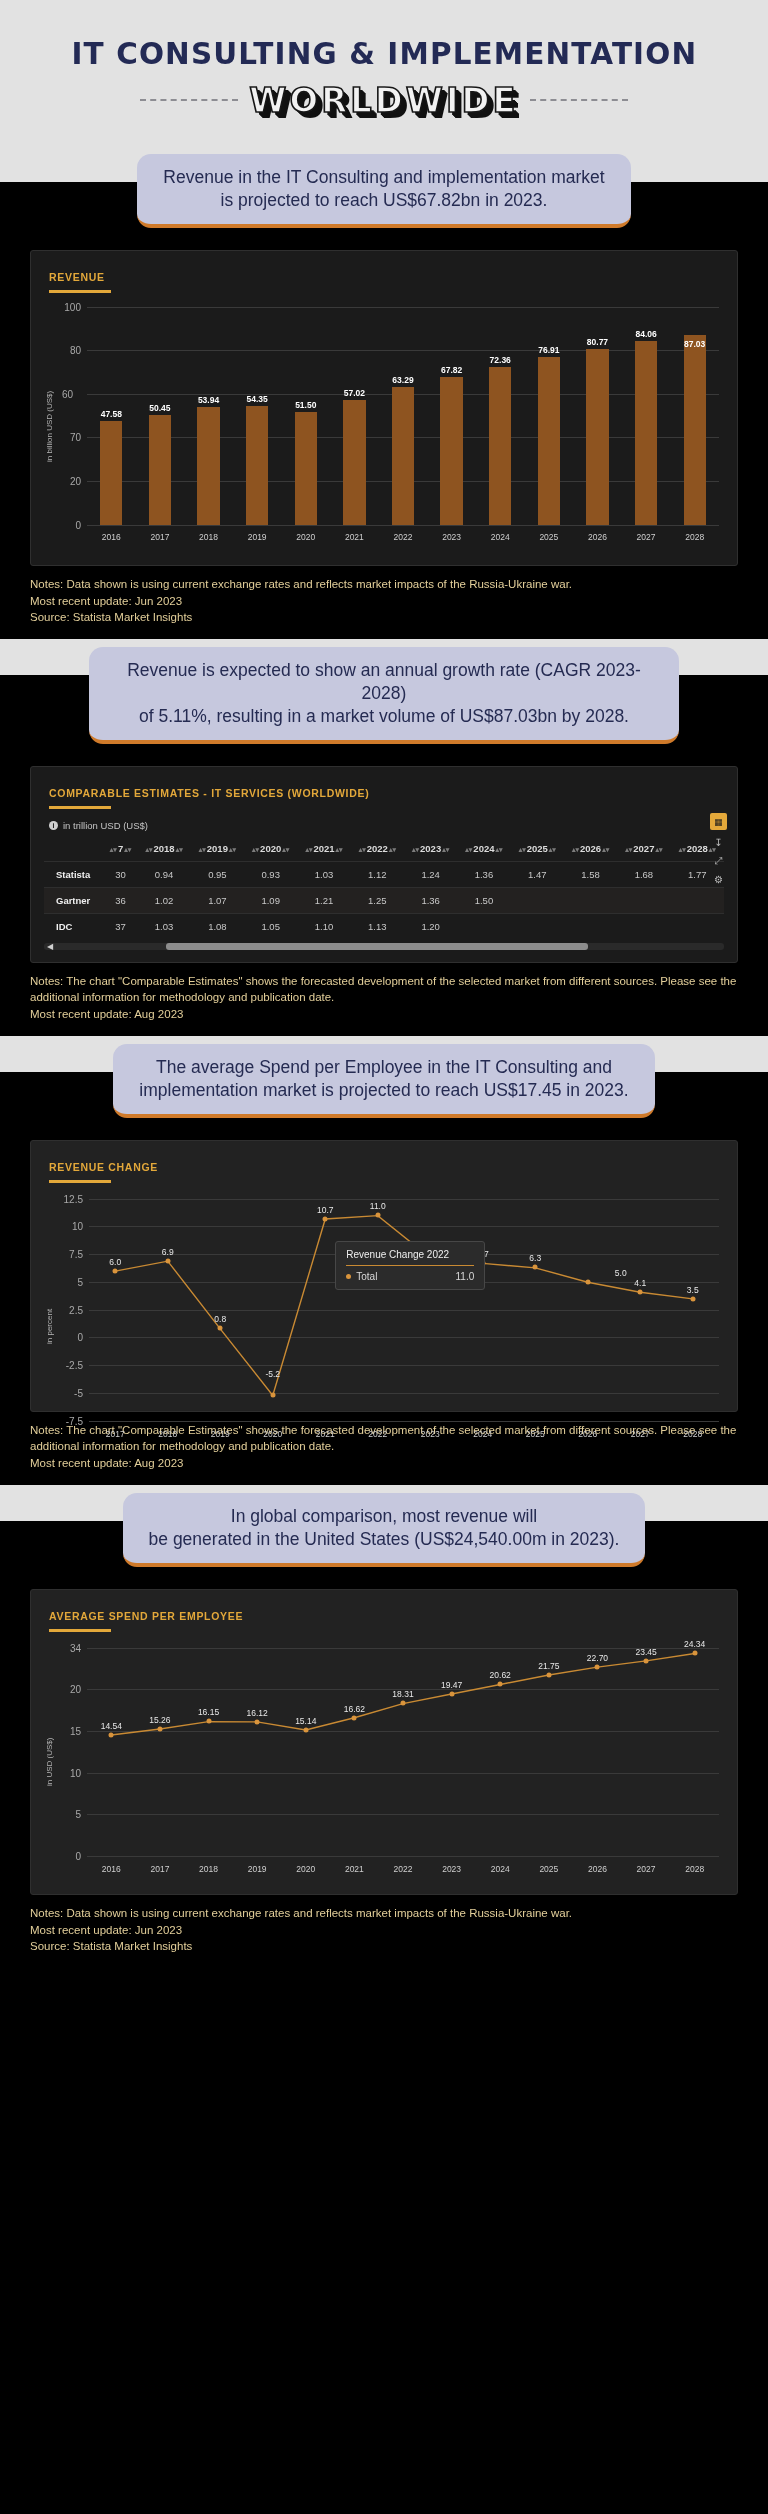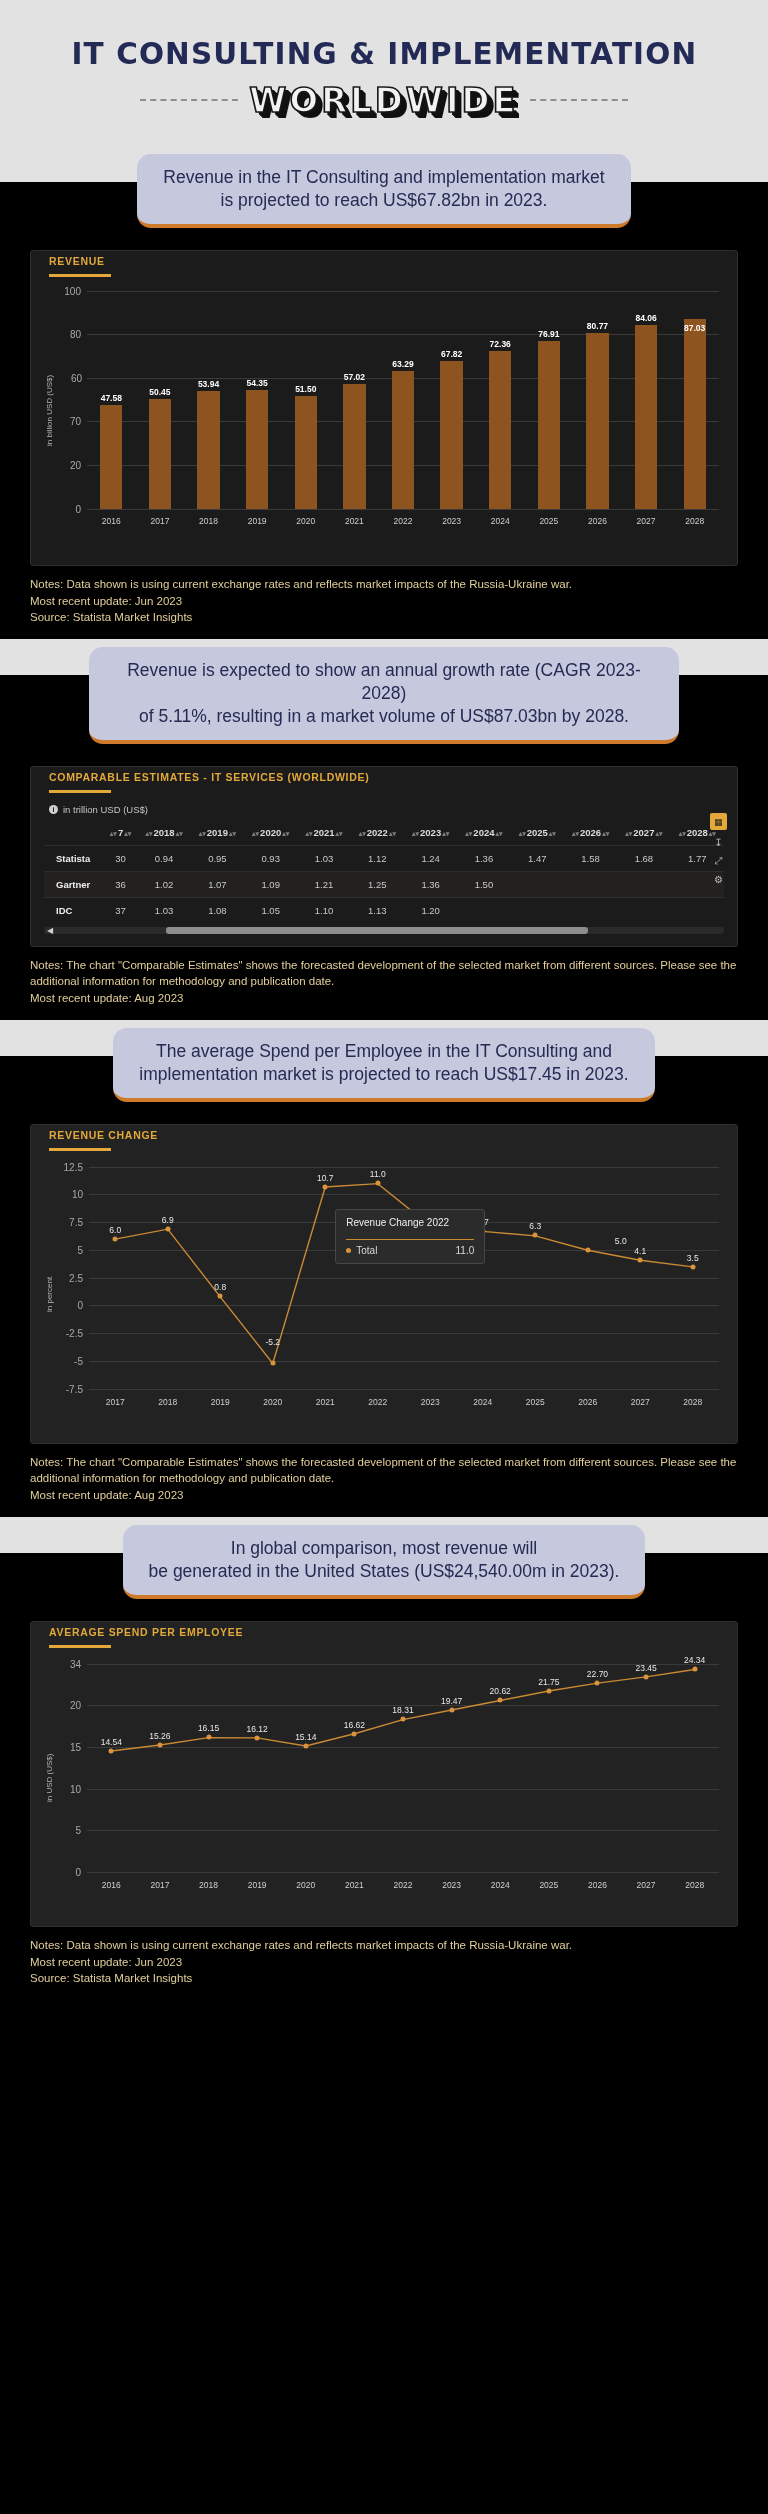--- a/index.html
+++ b/index.html
@@ -41,21 +41,21 @@
 
   
   .section { width:768px; background:#000; }
   .band-light { background:#e2e2e2; width:768px; }
   .panel {
     background:#1b1b1b; border:1px solid #2f2f2f;
     margin:0 30px; border-radius:3px; position:relative;
   }
   .panel-title {
     color:#e3a83a; font-size:10.5px; font-weight:bold;
-    letter-spacing:0.7px; padding:4px 18px 7px 18px;
+    letter-spacing:0.7px; padding:20px 18px 7px 18px;
   }
   .panel-underline {
     width:62px; height:2.5px; background:#e3a83a; margin-left:18px;
   }
 
   
   .chart-area { position:relative; }
   .gridline { position:absolute; left:0; right:10px; border-top:1px solid #3a3a3a; }
   .ytick {
     position:absolute; color:#a9a9a9; font-size:10px;
@@ -81,21 +81,21 @@
   .pt-val {
     position:absolute; color:#e8e8e8; font-size:8.5px;
     text-align:center; transform:translateX(-50%); white-space:nowrap;
   }
 
   
   .tooltip {
     position:absolute; background:#2b2b2b; border:1px solid #474747;
     border-radius:3px; padding:7px 10px; width:150px;
   }
-  .tt-title { color:#efefef; font-size:10px; margin-bottom:11px; }
+  .tt-title { color:#efefef; font-size:10px; margin-bottom:5px; }
   .tt-rule { border-top:1px solid #c98a33; margin-bottom:5px; }
   .tt-row { display:flex; align-items:center; justify-content:space-between; }
   .tt-left { display:flex; align-items:center; gap:5px; }
   .tt-dot { width:5px; height:5px; border-radius:50%; background:#d9943c; }
   .tt-lbl { color:#d8d8d8; font-size:10px; }
   .tt-val { color:#d8d8d8; font-size:10px; }
 
   
   .tbl-unit { color:#c4c4c4; font-size:9.5px; padding:11px 18px 8px 18px; display:flex; align-items:center; gap:5px; }
   .info-ic {
@@ -156,21 +156,21 @@
     <div class="panel-title">REVENUE</div>
     <div class="panel-underline"></div>
     <div class="chart-area" id="chart1" style="height:262px;position:relative;">
         <div class="gridline" style="top:232px;left:56px;right:18px;"></div>
         <div class="ytick" style="top:232px;left:16px;">0</div>
         <div class="gridline" style="top:188.4px;left:56px;right:18px;"></div>
         <div class="ytick" style="top:188.4px;left:16px;">20</div>
         <div class="gridline" style="top:144.8px;left:56px;right:18px;"></div>
         <div class="ytick" style="top:144.8px;left:16px;">70</div>
         <div class="gridline" style="top:101.20000000000002px;left:56px;right:18px;"></div>
-        <div class="ytick" style="top:101.20000000000002px;left:17px;">60</div>
+        <div class="ytick" style="top:101.20000000000002px;left:8px;">60</div>
         <div class="gridline" style="top:57.599999999999994px;left:56px;right:18px;"></div>
         <div class="ytick" style="top:57.599999999999994px;left:16px;">80</div>
         <div class="gridline" style="top:14px;left:56px;right:18px;"></div>
         <div class="ytick" style="top:14px;left:16px;">100</div>
         <div class="axis-label" style="left:14px;top:169px;">in billion USD (US$)</div>
         <div class="bar" style="left:69.12615384615384px;top:128.2756px;width:22.363076923076925px;height:103.7244px;"></div>
         <div class="bar-val" style="left:80.3076923076923px;top:116.2756px;">47.58</div>
         <div class="xtick" style="left:80.3076923076923px;top:239px;">2016</div>
         <div class="bar" style="left:117.74153846153844px;top:122.01899999999999px;width:22.363076923076925px;height:109.98100000000001px;"></div>
         <div class="bar-val" style="left:128.9230769230769px;top:110.01899999999999px;">50.45</div>
@@ -320,21 +320,21 @@
   </div>
 </div>
 
 <div class="section">
   <div class="band-light" style="height:36px;"></div>
   <div class="callout-wrap" style="margin-top:-28px;position:relative;z-index:5;">
     <div class="callout" style="white-space:pre-line;">The average Spend per Employee in the IT Consulting and
 implementation market is projected to reach US$17.45 in 2023.</div>
   </div>
 
-  <div class="panel" style="margin-top:22px;height:320px;background:#222;">
+  <div class="panel" style="margin-top:22px;height:272px;background:#222;">
     <div class="panel-title">REVENUE CHANGE</div>
     <div class="panel-underline"></div>
     <div class="chart-area" id="chart3" style="height:266px;position:relative;">
         <div class="gridline" style="top:238px;left:58px;right:18px;"></div>
         <div class="ytick" style="top:238px;left:18px;">-7.5</div>
         <div class="gridline" style="top:210.25px;left:58px;right:18px;"></div>
         <div class="ytick" style="top:210.25px;left:18px;">-5</div>
         <div class="gridline" style="top:182.5px;left:58px;right:18px;"></div>
         <div class="ytick" style="top:182.5px;left:18px;">-2.5</div>
         <div class="gridline" style="top:154.75px;left:58px;right:18px;"></div>

